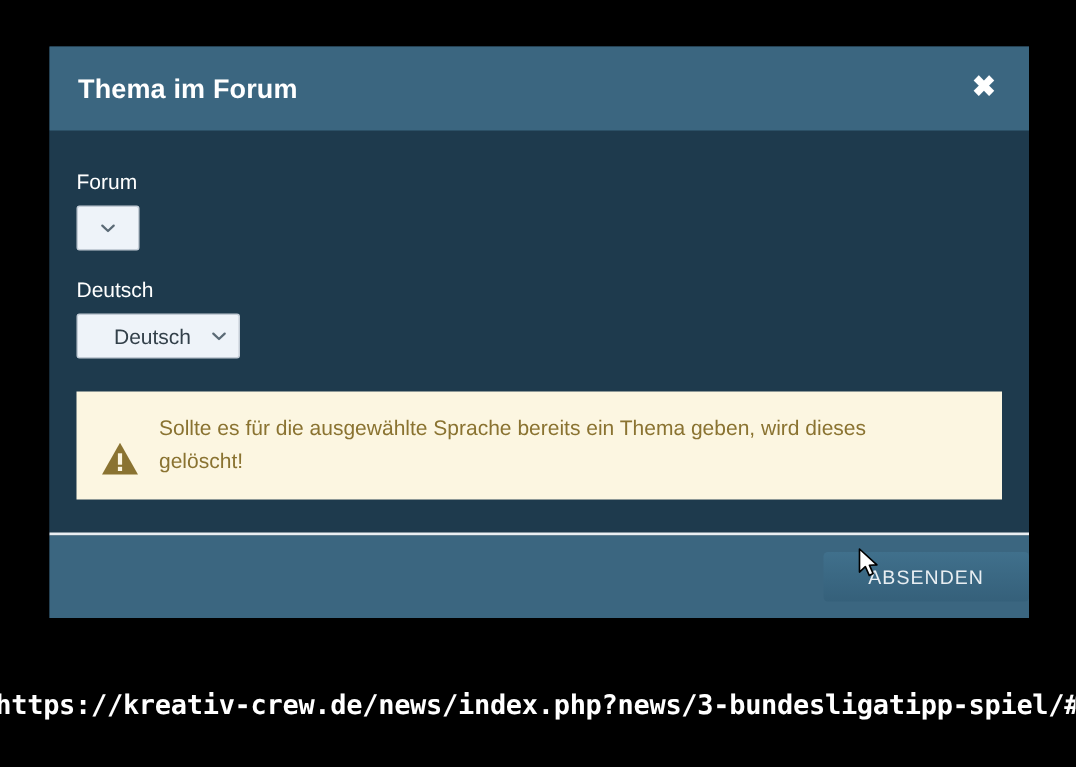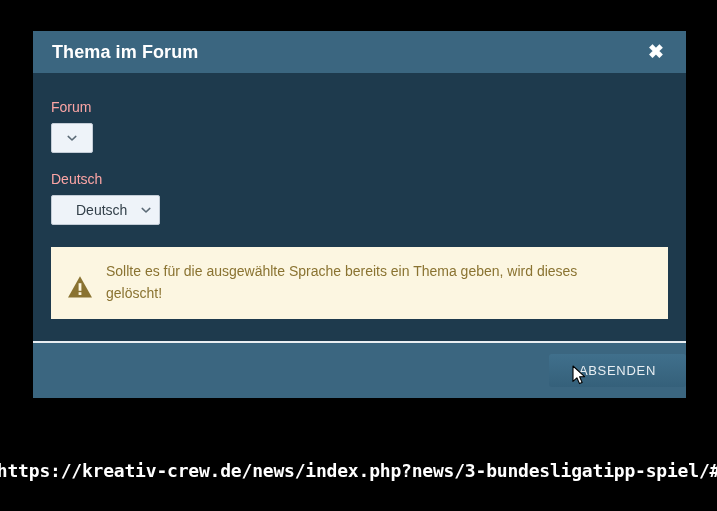--- a/index.html
+++ b/index.html
@@ -30,21 +30,21 @@
     left: 33px;
     top: 31px;
     width: 653px;
     background: #1e3a4d;
     box-shadow: 0 2px 14px rgba(0,0,0,0.55);
   }
 
   
   #modal-header {
     position: relative;
-    height: 42px;
+    height: 56px;
     background: #3b6680;
     padding: 0 18px;
     display: flex;
     align-items: center;
     justify-content: space-between;
   }
   #modal-title {
     color: #ffffff;
     font-size: 18px;
     font-weight: bold;
@@ -69,21 +69,21 @@
   #modal-body {
     background: #1e3a4d;
     padding: 26px 18px 22px 18px;
   }
 
   .field-group {
     margin-bottom: 18px;
   }
   .field-label {
     display: block;
-    color: #fca5a5;
+    color: #ffffff;
     font-size: 14px;
     margin-bottom: 7px;
     line-height: 1.2;
   }
 
   .select-box {
     display: inline-flex;
     align-items: center;
     justify-content: space-between;
     background: #eef3f9;
@@ -117,21 +117,21 @@
     display: inline-block;
   }
   .chev svg { display: block; }
 
   
   #warning-box {
     background: #fcf6e1;
     margin-top: 22px;
     padding: 13px 16px 14px 16px;
     display: flex;
-    align-items: center;
+    align-items: flex-end;
     box-sizing: border-box;
   }
   #warning-icon {
     flex: none;
     width: 26px;
     height: 26px;
     margin-right: 13px;
     margin-top: 9px;
   }
   #warning-icon svg { display: block; }

